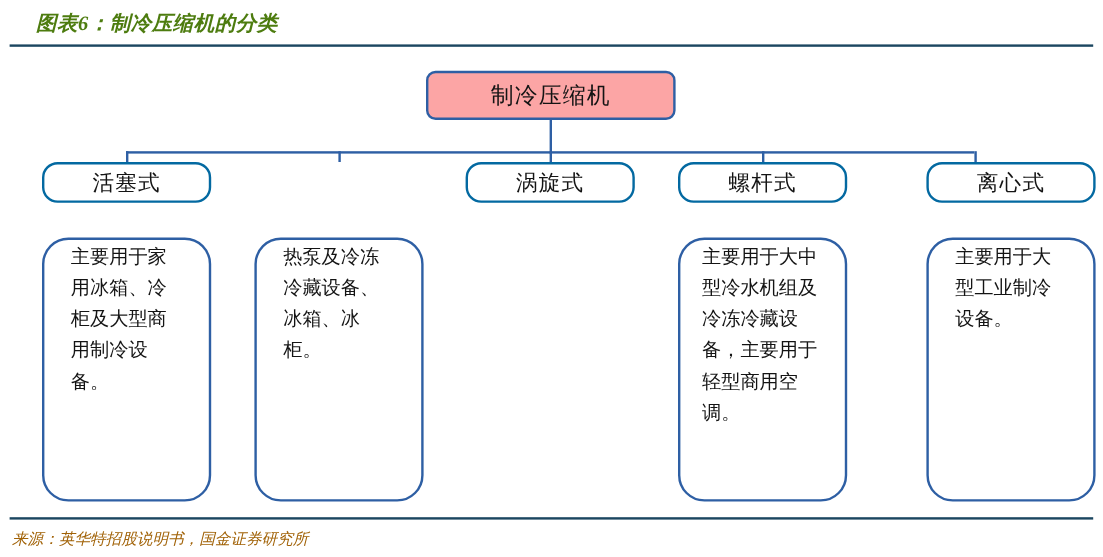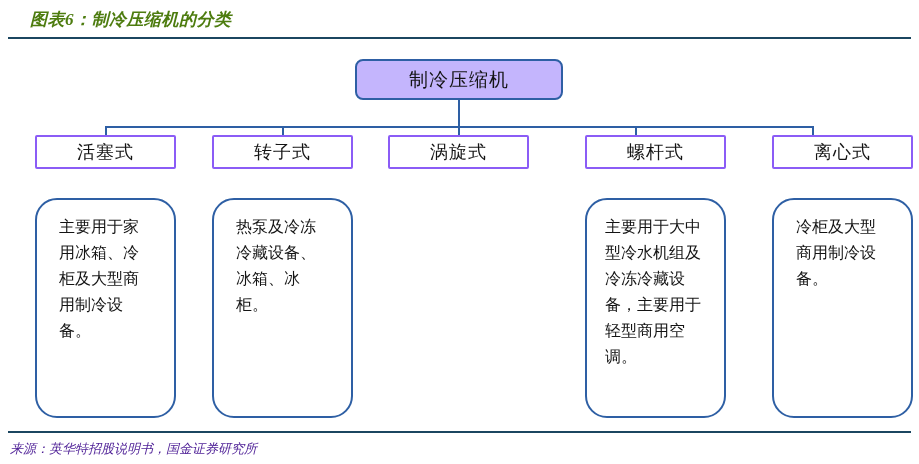--- a/index.html
+++ b/index.html
@@ -49,21 +49,21 @@
   }
 
   
   .node-root {
     position: absolute;
     left: 355px;
     top: 21px;
     width: 208px;
     height: 41px;
     box-sizing: border-box;
-    background: #c4b5fd;
+    background: #fca5a5;
     border: 2px solid #2e5fa4;
     border-radius: 8px;
     display: flex;
     align-items: center;
     justify-content: center;
     font-size: 19px;
     color: #141414;
     letter-spacing: 1px;
   }
 
@@ -76,55 +76,55 @@
   .conn-h { height: 2px; }
 
   
   .node-cat {
     position: absolute;
     top: 97px;
     width: 141px;
     height: 34px;
     box-sizing: border-box;
     background: #ffffff;
-    border: 2px solid #8b5cf6;
-    border-radius: 2px;
+    border: 2px solid #0369a1;
+    border-radius: 13px;
     display: flex;
     align-items: center;
     justify-content: center;
     font-size: 18px;
     color: #141414;
     letter-spacing: 1px;
   }
 
   
   .node-desc {
     position: absolute;
     top: 160px;
     width: 141px;
     height: 220px;
     box-sizing: border-box;
     background: #ffffff;
     border: 2px solid #2e5fa4;
     border-radius: 22px;
-    padding: 14px 22px 10px 22px;
+    padding: 2px 22px 10px 22px;
     font-size: 16px;
     line-height: 26px;
     color: #141414;
     letter-spacing: 0px;
     text-align: left;
     word-break: break-all;
     overflow: hidden;
   }
 
   
   .col1 { left: 35px; }
   .col2 { left: 212px; }
   .col3 { left: 388px; }
-  .col4 { left: 565px; margin-left: 20px; }
+  .col4 { left: 565px; }
   .col5 { left: 772px; }
 
   
   .node-desc.col4 { padding-left: 18px; padding-right: 18px; }
 
   
   .rule-bot {
     position: absolute;
     left: 8px;
     top: 431px;
@@ -132,21 +132,21 @@
     height: 2px;
     background: #1b4660;
   }
   .source {
     position: absolute;
     left: 10px;
     top: 440px;
     font-family: "Liberation Serif", "DejaVu Serif", serif;
     font-size: 13px;
     font-style: italic;
-    color: #4c1d95;
+    color: #a16207;
     white-space: nowrap;
   }
 </style>
 </head>
 <body>
 
 <div class="fig-title">图表6：制冷压缩机的分类</div>
 <div class="rule-top"></div>
 
 <div class="chart">
@@ -156,26 +156,25 @@
   <div class="conn conn-v" style="left:458px; top:62px; height:28px;"></div>
   <div class="conn conn-h" style="left:105px; top:88px; width:707px;"></div>
 
   <div class="conn conn-v" style="left:105px; top:88px; height:9px;"></div>
   <div class="conn conn-v" style="left:282px; top:88px; height:9px;"></div>
   <div class="conn conn-v" style="left:458px; top:88px; height:9px;"></div>
   <div class="conn conn-v" style="left:635px; top:88px; height:9px;"></div>
   <div class="conn conn-v" style="left:812px; top:88px; height:9px;"></div>
 
   <div class="node-cat col1">活塞式</div>
-  <div class="node-cat col2">转子式</div>
   <div class="node-cat col3">涡旋式</div>
   <div class="node-cat col4">螺杆式</div>
   <div class="node-cat col5">离心式</div>
 
   <div class="node-desc col1">主要用于家用冰箱、冷柜及大型商用制冷设备。</div>
   <div class="node-desc col2">热泵及冷冻冷藏设备、冰箱、冰柜。</div>
   <div class="node-desc col4">主要用于大中型冷水机组及冷冻冷藏设备，主要用于轻型商用空调。</div>
-  <div class="node-desc col5">冷柜及大型商用制冷设备。</div>
+  <div class="node-desc col5">主要用于大型工业制冷设备。</div>
 
 </div>
 
 <div class="rule-bot"></div>
 <div class="source">来源：英华特招股说明书，国金证券研究所</div>
 
 </body></html>

